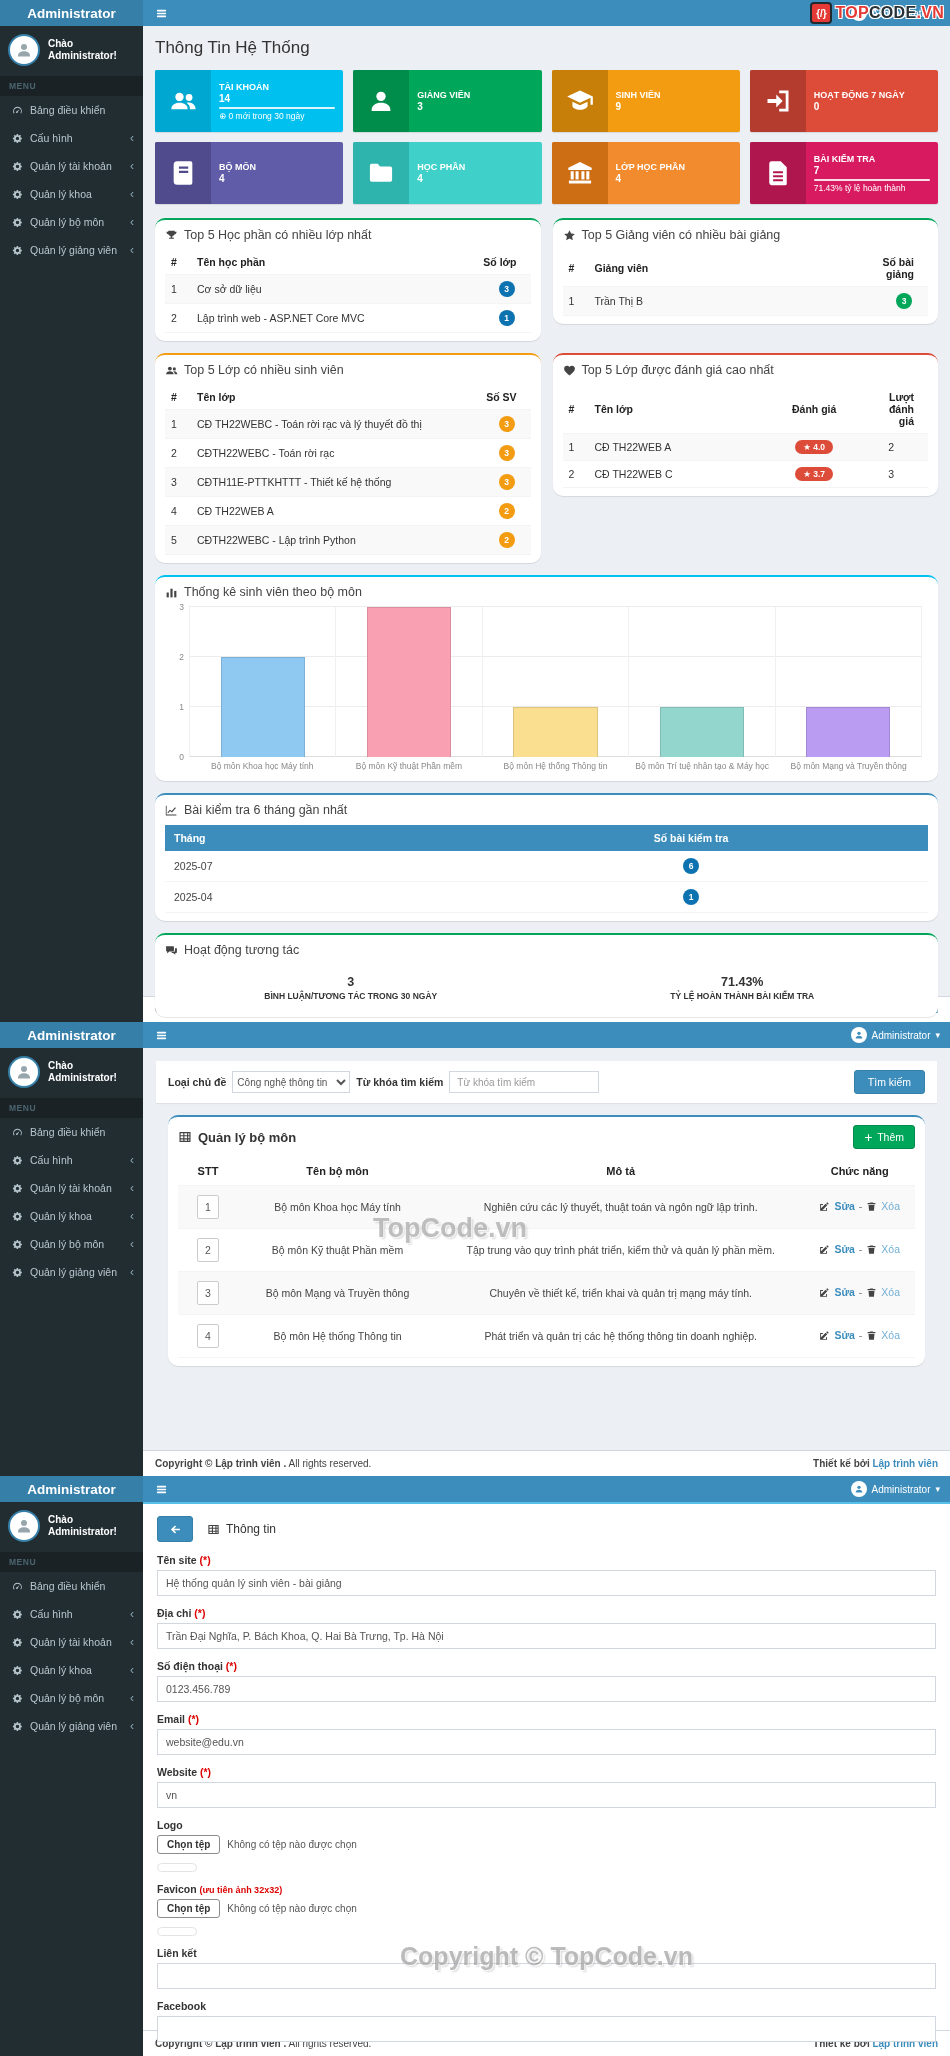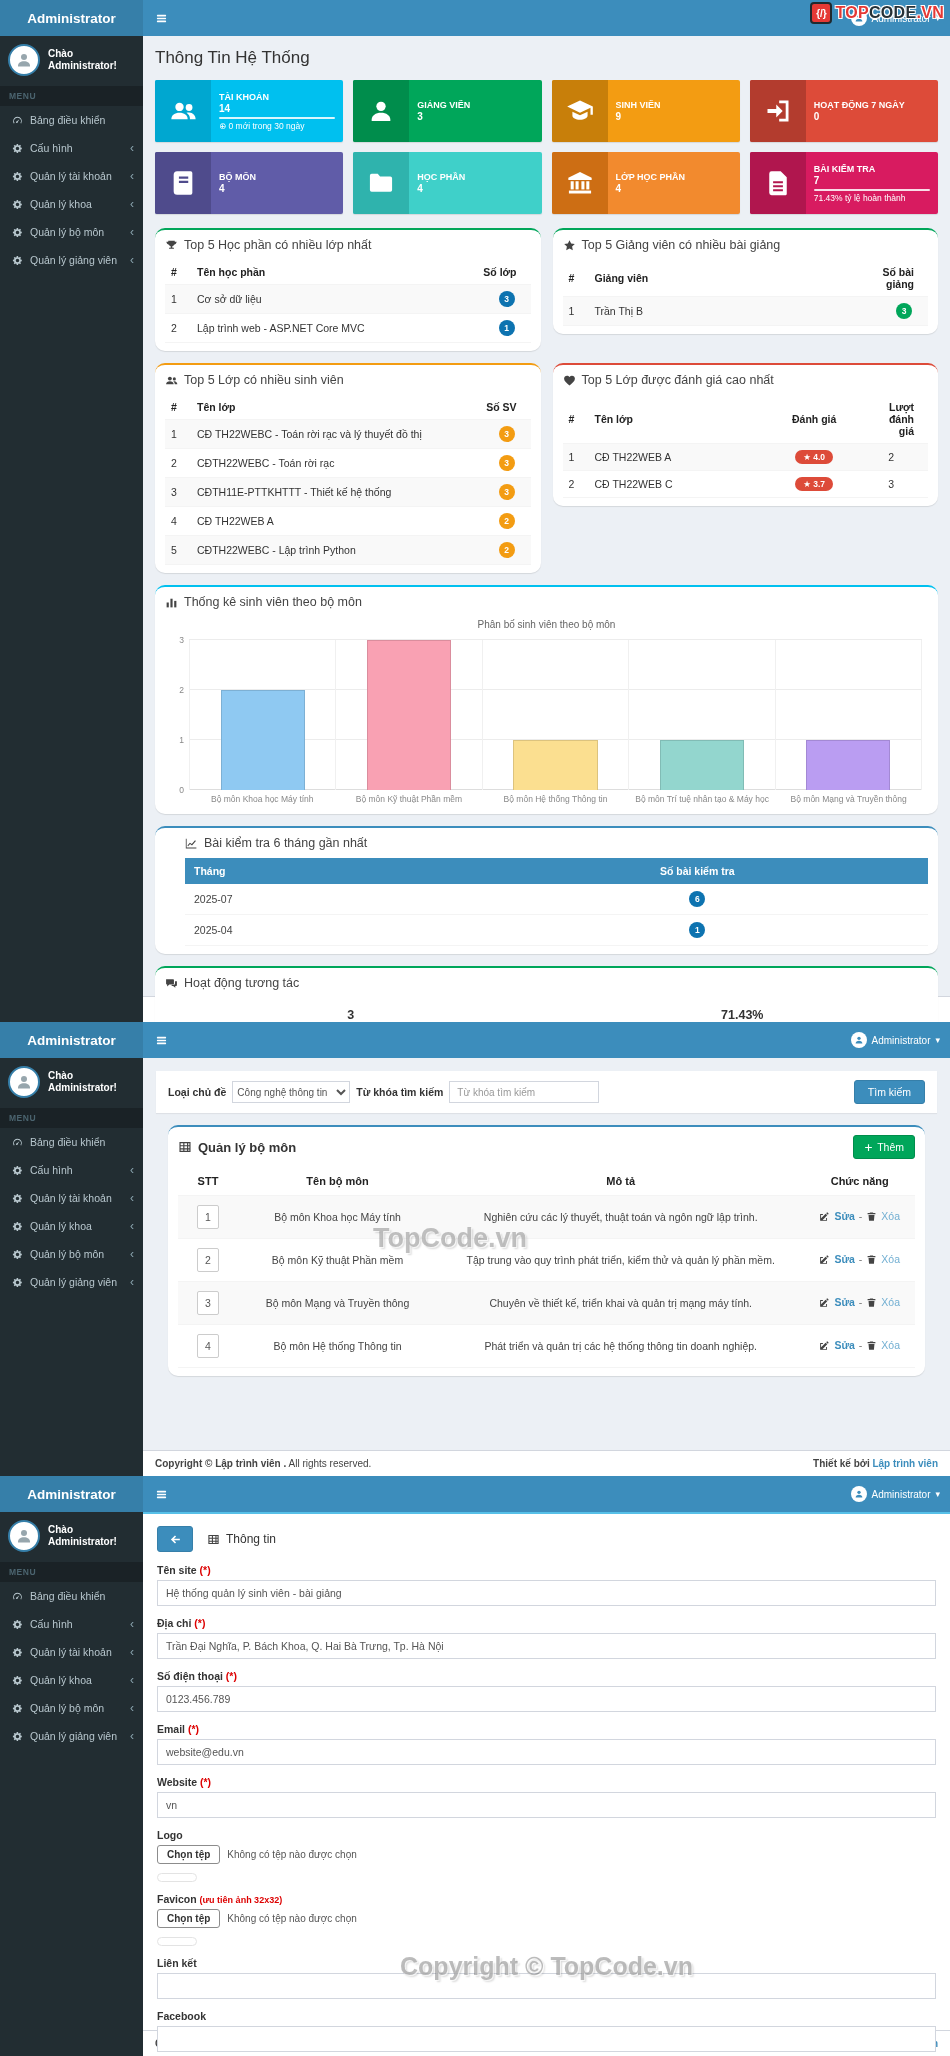--- a/index.html
+++ b/index.html
@@ -1,20 +1,20 @@
 <!DOCTYPE html>
 <html><head>
 <meta charset="utf-8">
 <style>
 *{box-sizing:border-box;margin:0;padding:0}
 body{width:950px;font-family:"Liberation Sans","DejaVu Sans",sans-serif;background:#ecf0f5;color:#333}
 .section{position:relative;overflow:hidden;display:flex;flex-direction:column;background:#ecf0f5}
 #sec1{height:1022px}#sec2{height:454px}#sec3{height:580px}
 
-.topbar{height:36px;display:flex;flex-shrink:0}
+.topbar{height:26px;display:flex;flex-shrink:0}
 .brand{width:143px;background:#367fa9;color:#fff;font-size:13.5px;font-weight:bold;display:flex;align-items:center;justify-content:center}
 .nav{flex:1;background:#3c8dbc;display:flex;align-items:center;position:relative}
 .hamb{padding:0 13px;height:100%;display:flex;align-items:center;cursor:pointer}
 .hamb .ic{width:11px;height:11px;fill:#fff}
 .nav-user{margin-left:auto;display:flex;align-items:center;gap:5px;color:#fff;font-size:10px;padding:0 10px;height:100%;cursor:pointer}
 .nav-avatar{width:16px;height:16px;border-radius:50%;background:#fff;display:flex;align-items:center;justify-content:center}
 .nav-avatar .ic{width:10px;height:10px;fill:#3c8dbc}
 .caret{font-size:9px}
 
 .tclogo{position:absolute;top:2px;right:6px;display:flex;align-items:center;gap:3px;z-index:30}
@@ -546,21 +546,20 @@
           </div>
         </div>
         <div class="box" id="box-chart" style="border-top-color: rgb(0, 192, 239);">
           <div class="box-header">
               <svg class="ic">
                 <use href="#i-barchart"></use>
               </svg>
               <span>Thống kê sinh viên theo bộ môn</span>
             </div>
           <div class="box-body">
-            <div class="chart-title" id="chart-title">Phân bố sinh viên theo bộ môn</div>
             <div class="chart-plot" id="chart-plot">
                 <div class="gridline zero" style="bottom: 0%;"></div>
                 <span class="ylab" style="bottom: 0%;">0</span>
                 <div class="gridline" style="bottom: 33.3333%;"></div>
                 <span class="ylab" style="bottom: 33.3333%;">1</span>
                 <div class="gridline" style="bottom: 66.6667%;"></div>
                 <span class="ylab" style="bottom: 66.6667%;">2</span>
                 <div class="gridline" style="bottom: 100%;"></div>
                 <span class="ylab" style="bottom: 100%;">3</span>
                 <div class="cols">
@@ -583,21 +582,21 @@
               </div>
             <div class="xlabs" id="chart-xlabels">
                 <div class="xlab">Bộ môn Khoa học Máy tính</div>
                 <div class="xlab">Bộ môn Kỹ thuật Phần mềm</div>
                 <div class="xlab">Bộ môn Hệ thống Thông tin</div>
                 <div class="xlab">Bộ môn Trí tuệ nhân tạo &amp; Máy học</div>
                 <div class="xlab">Bộ môn Mạng và Truyền thông</div>
               </div>
           </div>
         </div>
-        <div class="box" id="box-tests" style="border-top-color: rgb(60, 141, 188); padding-left: 20px;">
+        <div class="box" id="box-tests" style="border-top-color: rgb(60, 141, 188);">
           <div class="box-header">
               <svg class="ic">
                 <use href="#i-linechart"></use>
               </svg>
               <span>Bài kiểm tra 6 tháng gần nhất</span>
             </div>
           <div class="box-body" id="tbl-tests">
               <table class="bt">
                 <thead>
                   <tr>

